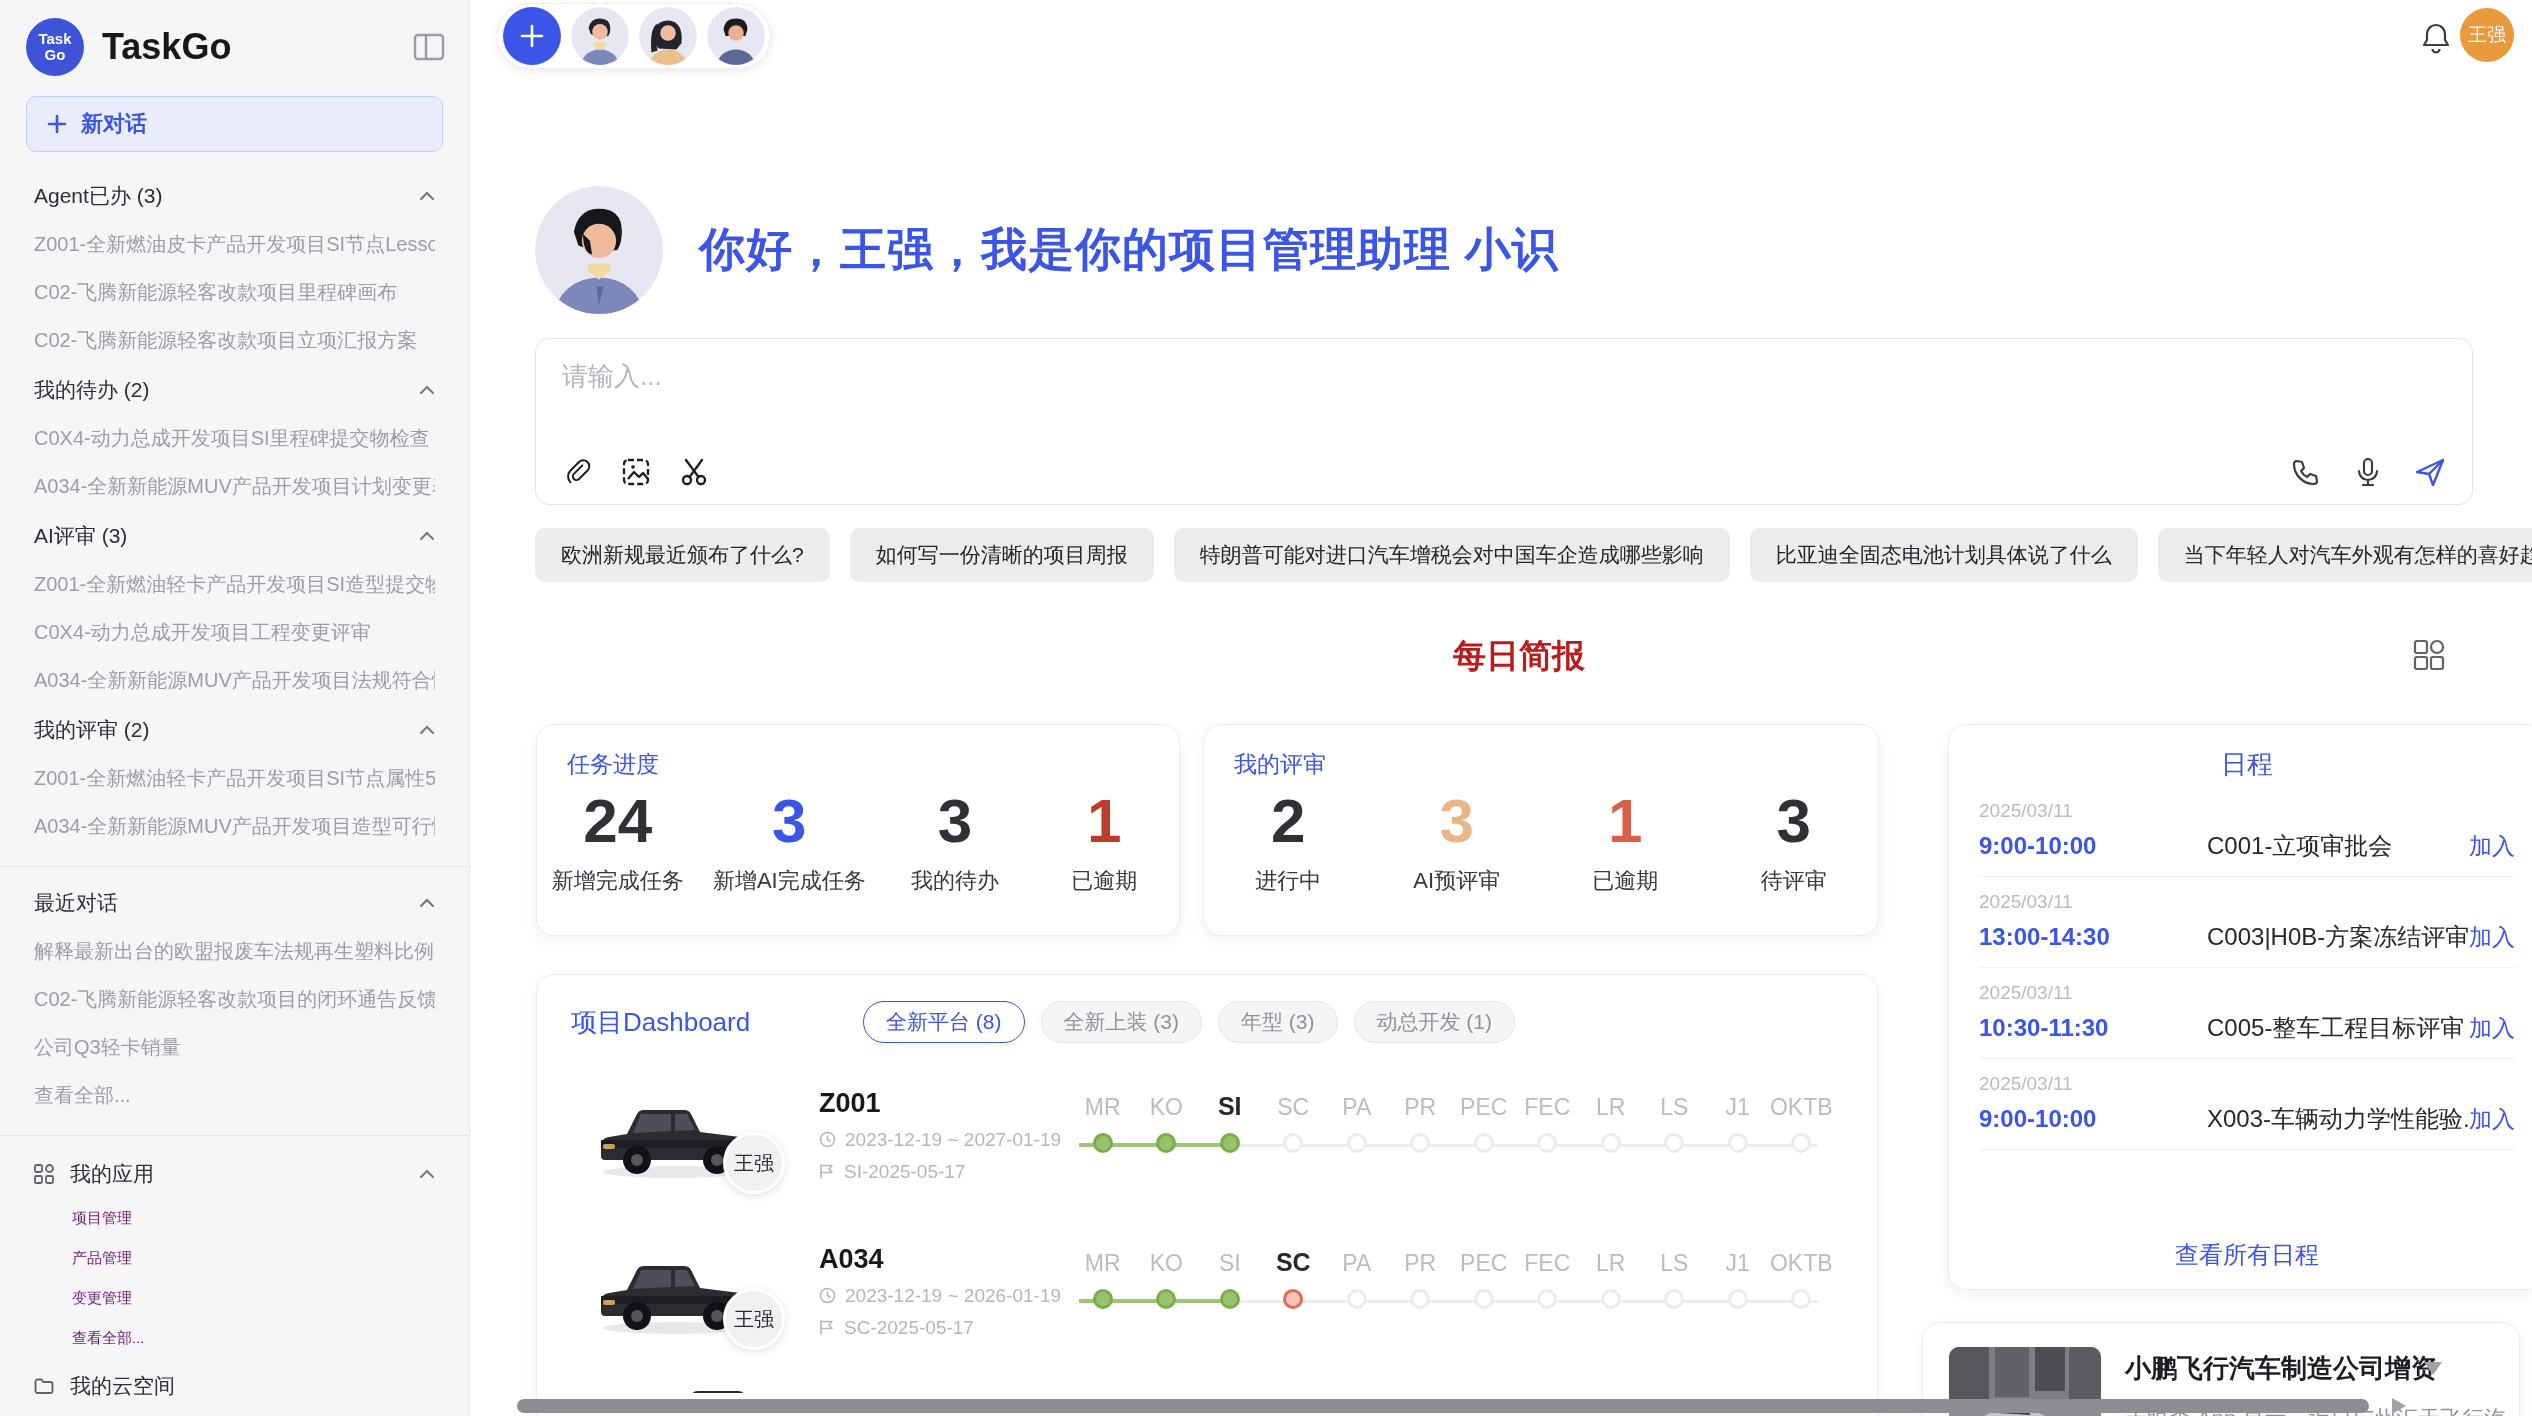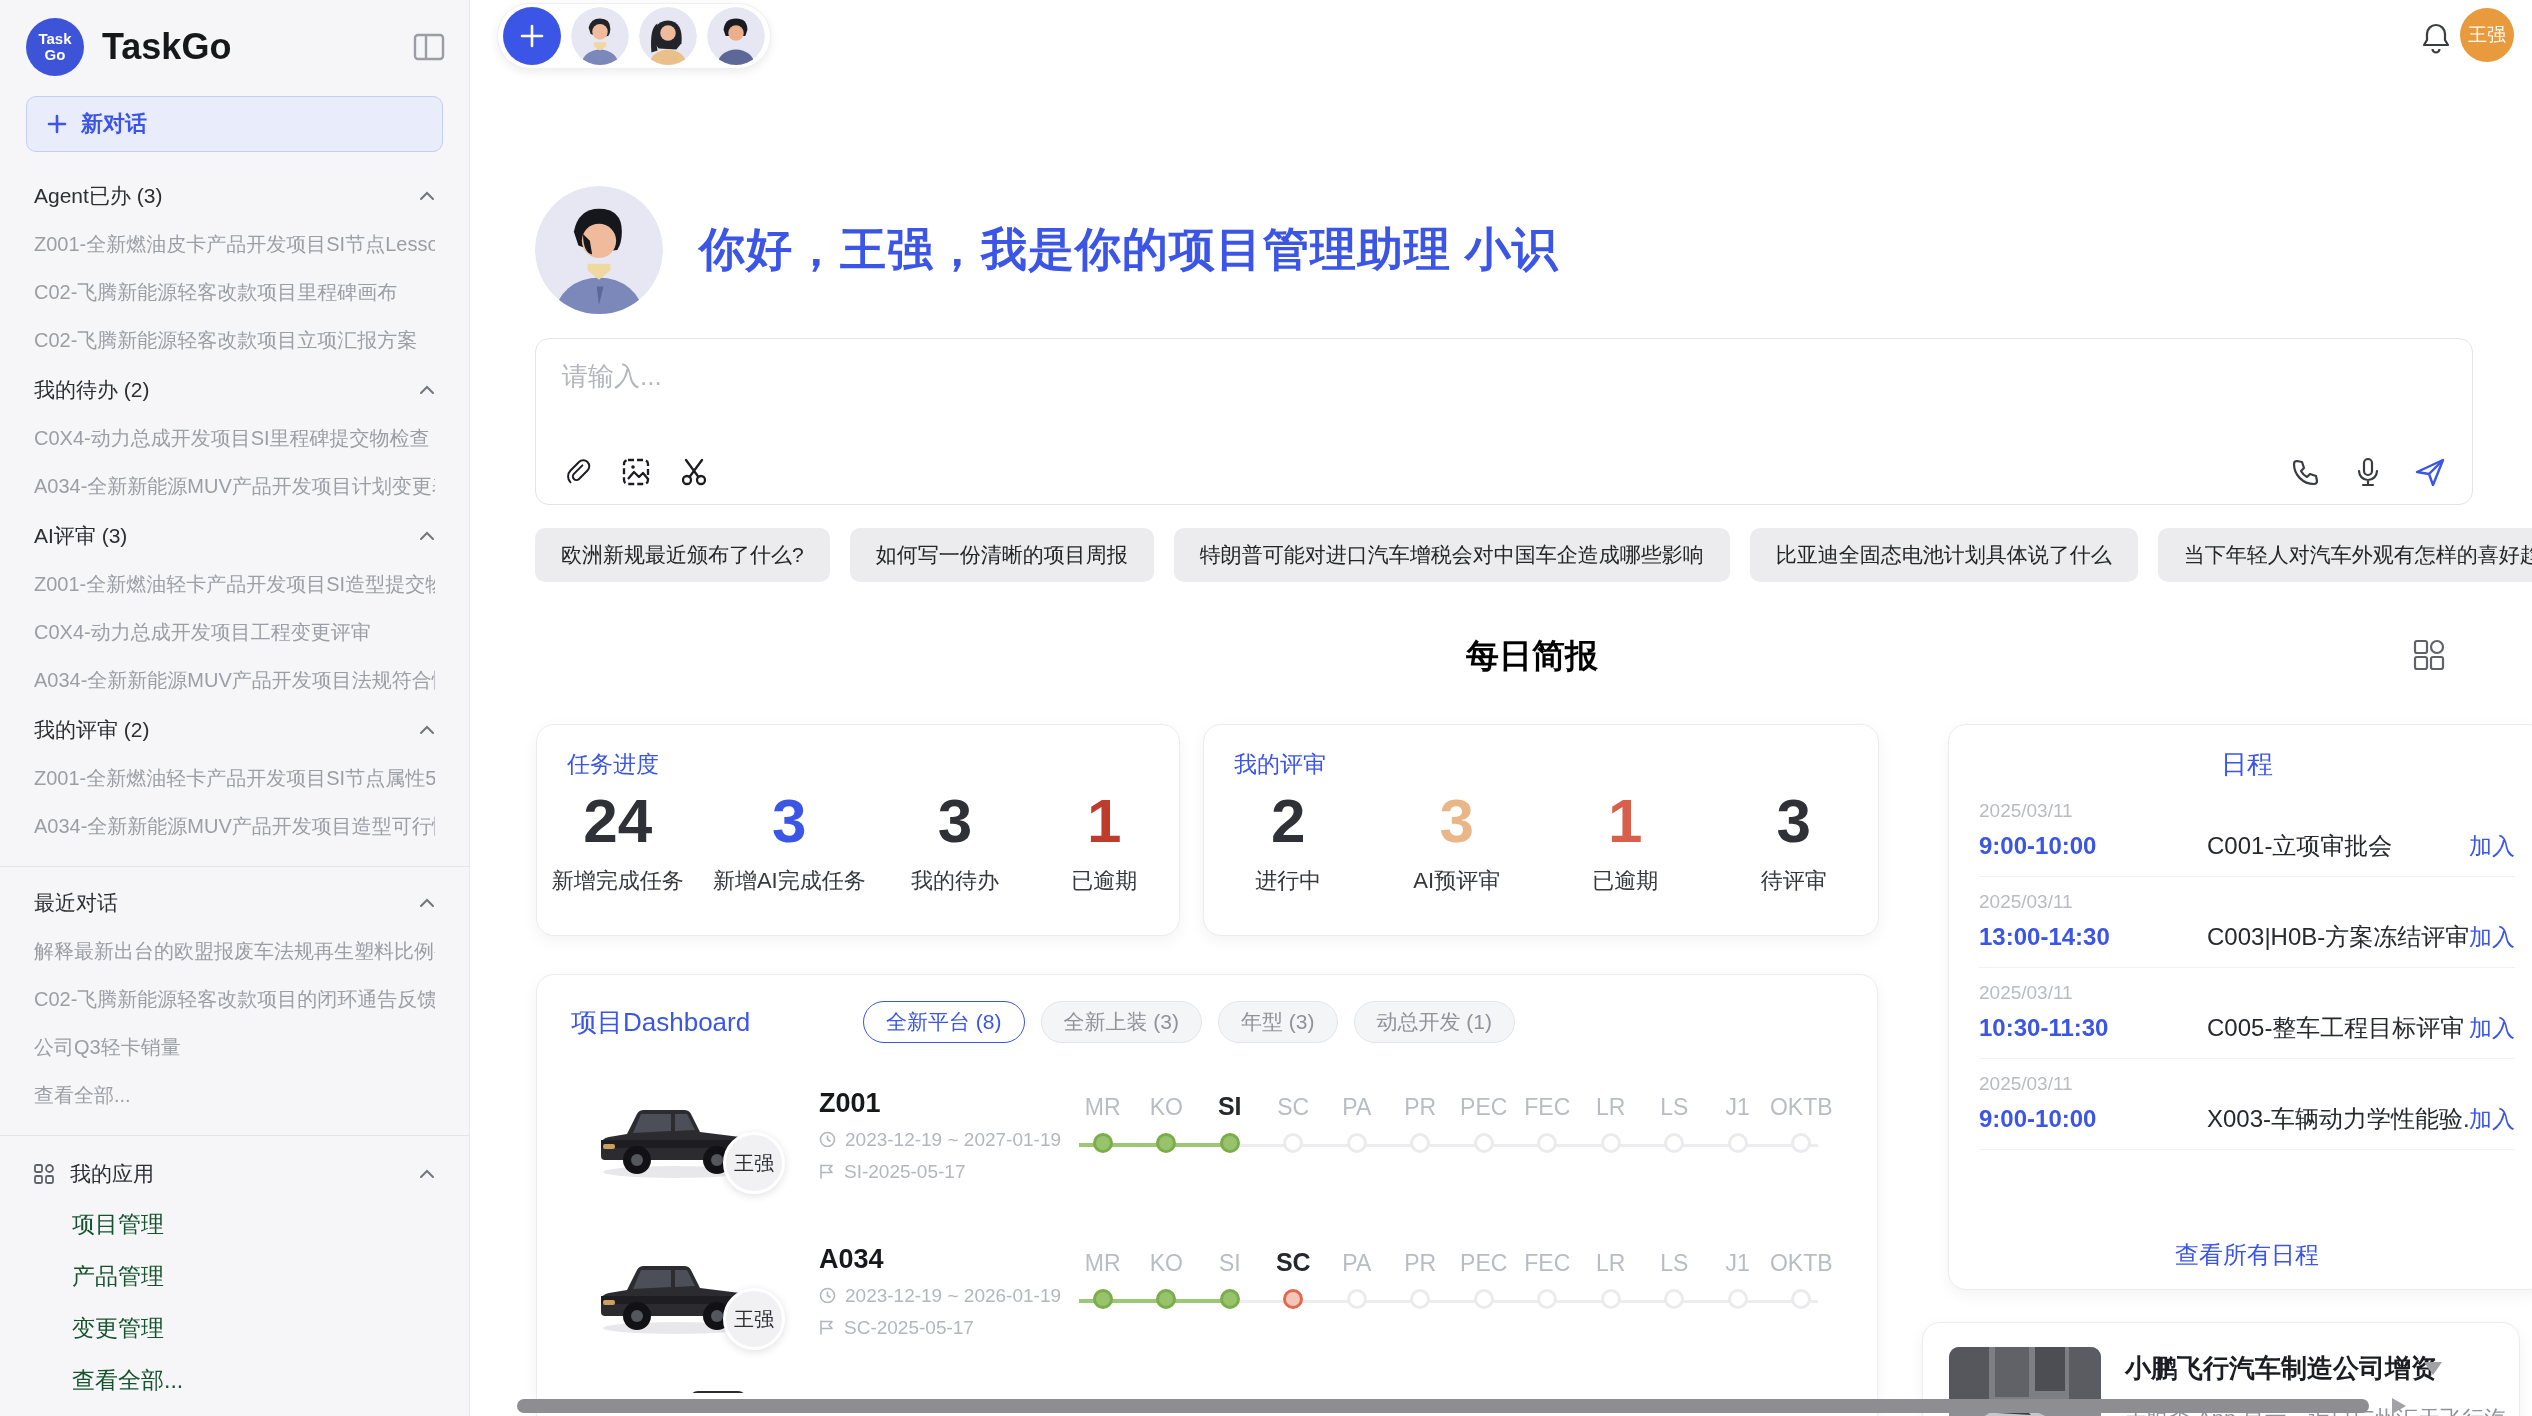--- a/index.html
+++ b/index.html
@@ -19,21 +19,21 @@
   .newchat { margin:14px 26px 4px; height:56px; background:#e9ecfa; border:1.5px solid #c4cdf3;
     border-radius:10px; display:flex; align-items:center; padding:4px 20px; gap:14px;
     color:#3b55e6; font-size:22px; font-weight:600; cursor:pointer; }
   .side-list { padding:4px 34px 0; }
   .sec-head { display:flex; align-items:center; margin-top:22px; font-size:21px; color:#2c2e33; }
   .sec-head .chev { margin-left:auto; }
   .side-item { margin-top:21px; font-size:20px; color:#9b9ea5; white-space:nowrap; overflow:hidden; }
   .divider { height:1px; background:#e5e5e9; margin:26px 0 0 -34px; width:470px; }
   .row-ic { display:flex; align-items:center; gap:16px; margin-top:24px; font-size:21px; color:#2c2e33; }
   .row-ic svg { flex:none; }
-  .sub-item { margin:21px 0 0 38px; font-size:23px; color:#14532d; }
+  .sub-item { margin:21px 0 0 38px; font-size:15px; color:#701a75; }
 
   
   .pill { position:absolute; left:497px; top:3px; height:66px; background:#fff;
     border:1px solid #f0f0f2; border-radius:36px; box-shadow:0 3px 10px rgba(0,0,0,.08);
     display:flex; align-items:center; gap:10px; padding:0 5px; }
   .pcirc { width:58px; height:58px; border-radius:50%; overflow:hidden; flex:none; }
   .plus-btn { background:#3b55e6; display:flex; align-items:center; justify-content:center; }
   .bell { position:absolute; left:2420px; top:21px; width:32px; height:34px; }
   .user-av { position:absolute; left:2460px; top:8px; width:54px; height:54px; border-radius:50%;
     background:#e89a3c; color:#fff; font-size:19px; display:flex; align-items:center; justify-content:center; }
@@ -49,22 +49,22 @@
   .composer input::placeholder { color:#b3b6bc; }
   .c-left { position:absolute; left:26px; bottom:16px; display:flex; gap:26px; align-items:center; }
   .c-right { position:absolute; right:26px; bottom:16px; display:flex; gap:30px; align-items:center; }
   .cicon { width:32px; height:32px; }
 
   .chips { position:absolute; left:535px; top:528px; width:1944px; display:flex; gap:20px; }
   .chip { height:54px; padding:0 26px; background:#ececee; border-radius:10px; font-size:21px;
     color:#232529; display:flex; align-items:center; white-space:nowrap; cursor:pointer; }
 
   
-  .brief-title { position:absolute; left:562px; top:634px; width:1940px; text-align:center;
-    font-size:33px; font-weight:700; color:#000000; }
+  .brief-title { position:absolute; left:549px; top:634px; width:1940px; text-align:center;
+    font-size:33px; font-weight:700; color:#b91c1c; }
   .grid-ic { position:absolute; left:2412px; top:638px; width:34px; height:34px; }
 
   .card { position:absolute; background:#fff; border:1px solid #ececf0; border-radius:18px;
     box-shadow:0 5px 16px rgba(0,0,0,.05); }
   .stat-card-1 { left:536px; top:724px; width:644px; height:212px; }
   .stat-card-2 { left:1203px; top:724px; width:676px; height:212px; }
   .card-title { padding:24px 0 0 30px; font-size:23px; color:#3b55e6; }
   .stats { display:flex; justify-content:space-around; margin-top:2px; }
   .stat { text-align:center; min-width:120px; }
   .num { font-size:62px; font-weight:600; color:#303136; line-height:78px; }

